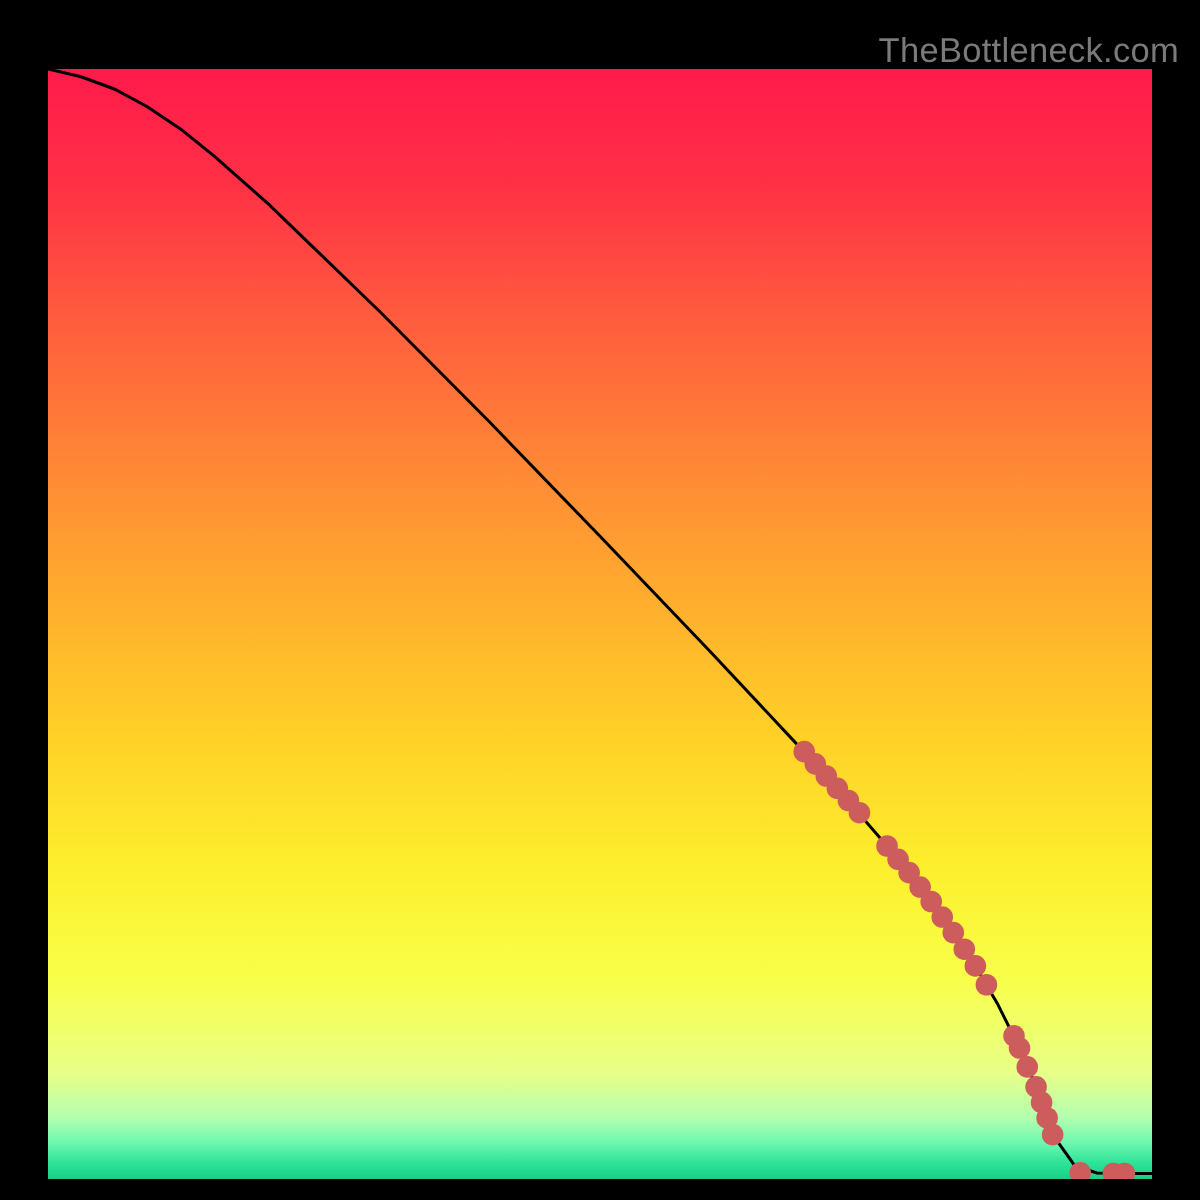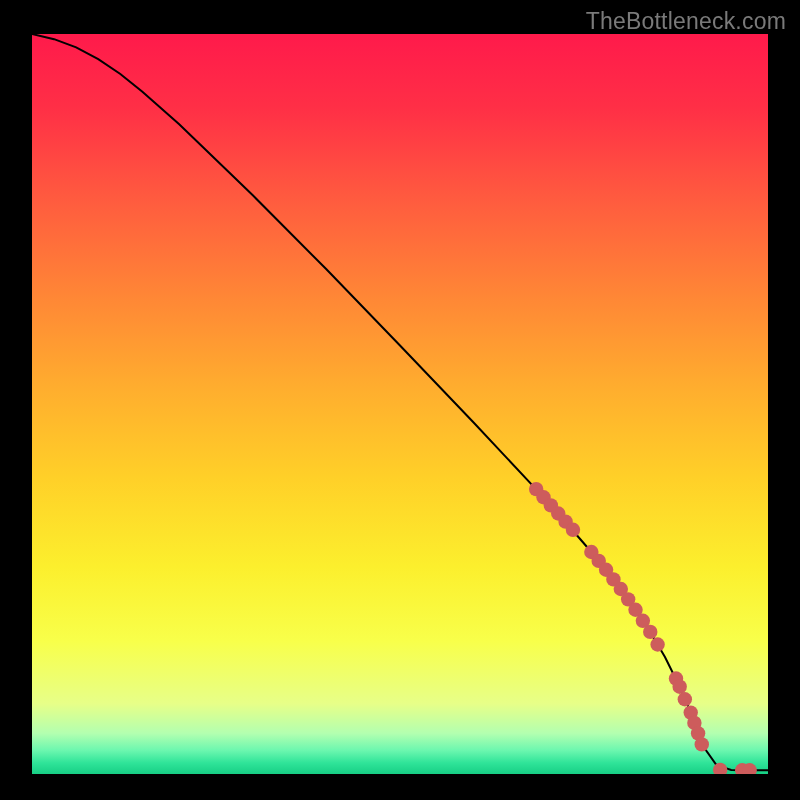--- a/index.html
+++ b/index.html
@@ -6,21 +6,21 @@
     margin: 0;
     padding: 0;
     width: 800px;
     height: 800px;
     background: #000;
     overflow: hidden;
   }
   .frame {
     position: absolute;
     left: 0;
-    top: 4px;
+    top: 16px;
     width: 800px;
     height: 636px;
     background: #000;
   }
   .watermark {
     position: absolute;
     top: 4px;
     right: 14px;
     font-family: Arial, Helvetica, sans-serif;
     font-size: 23px;

